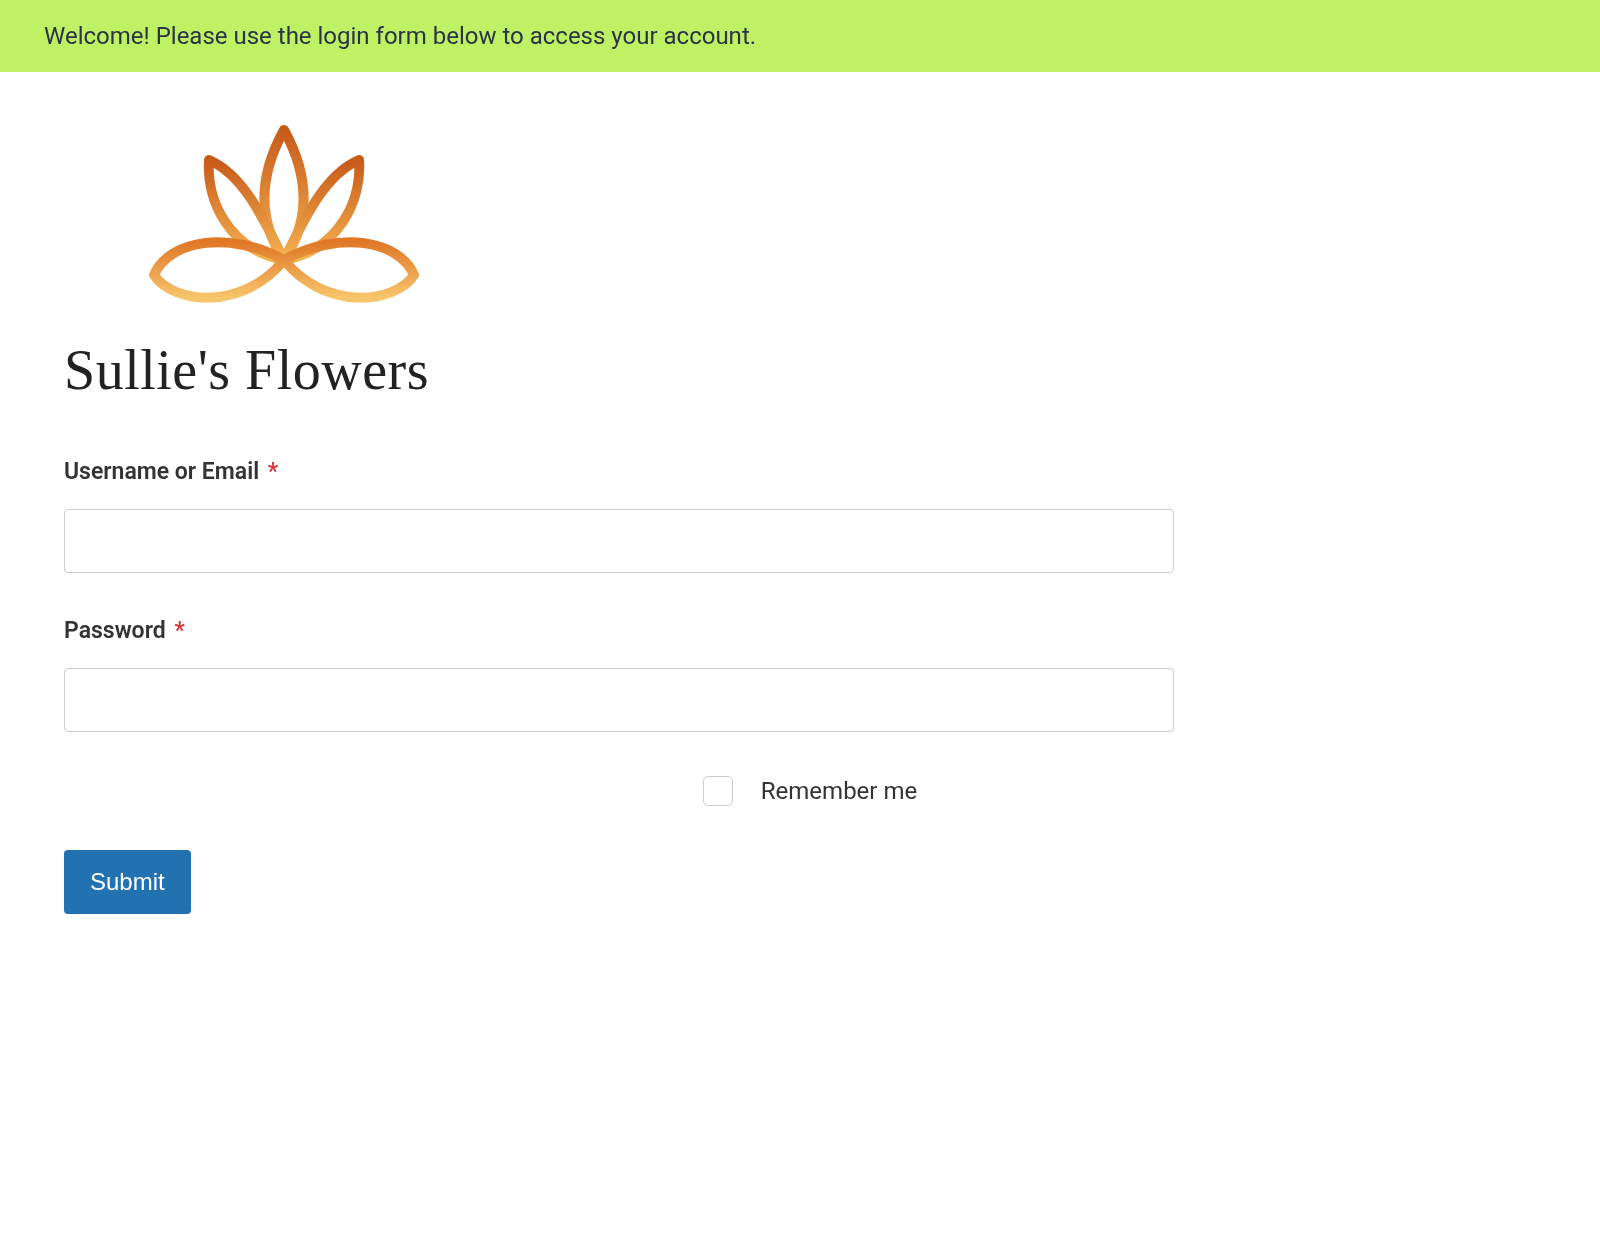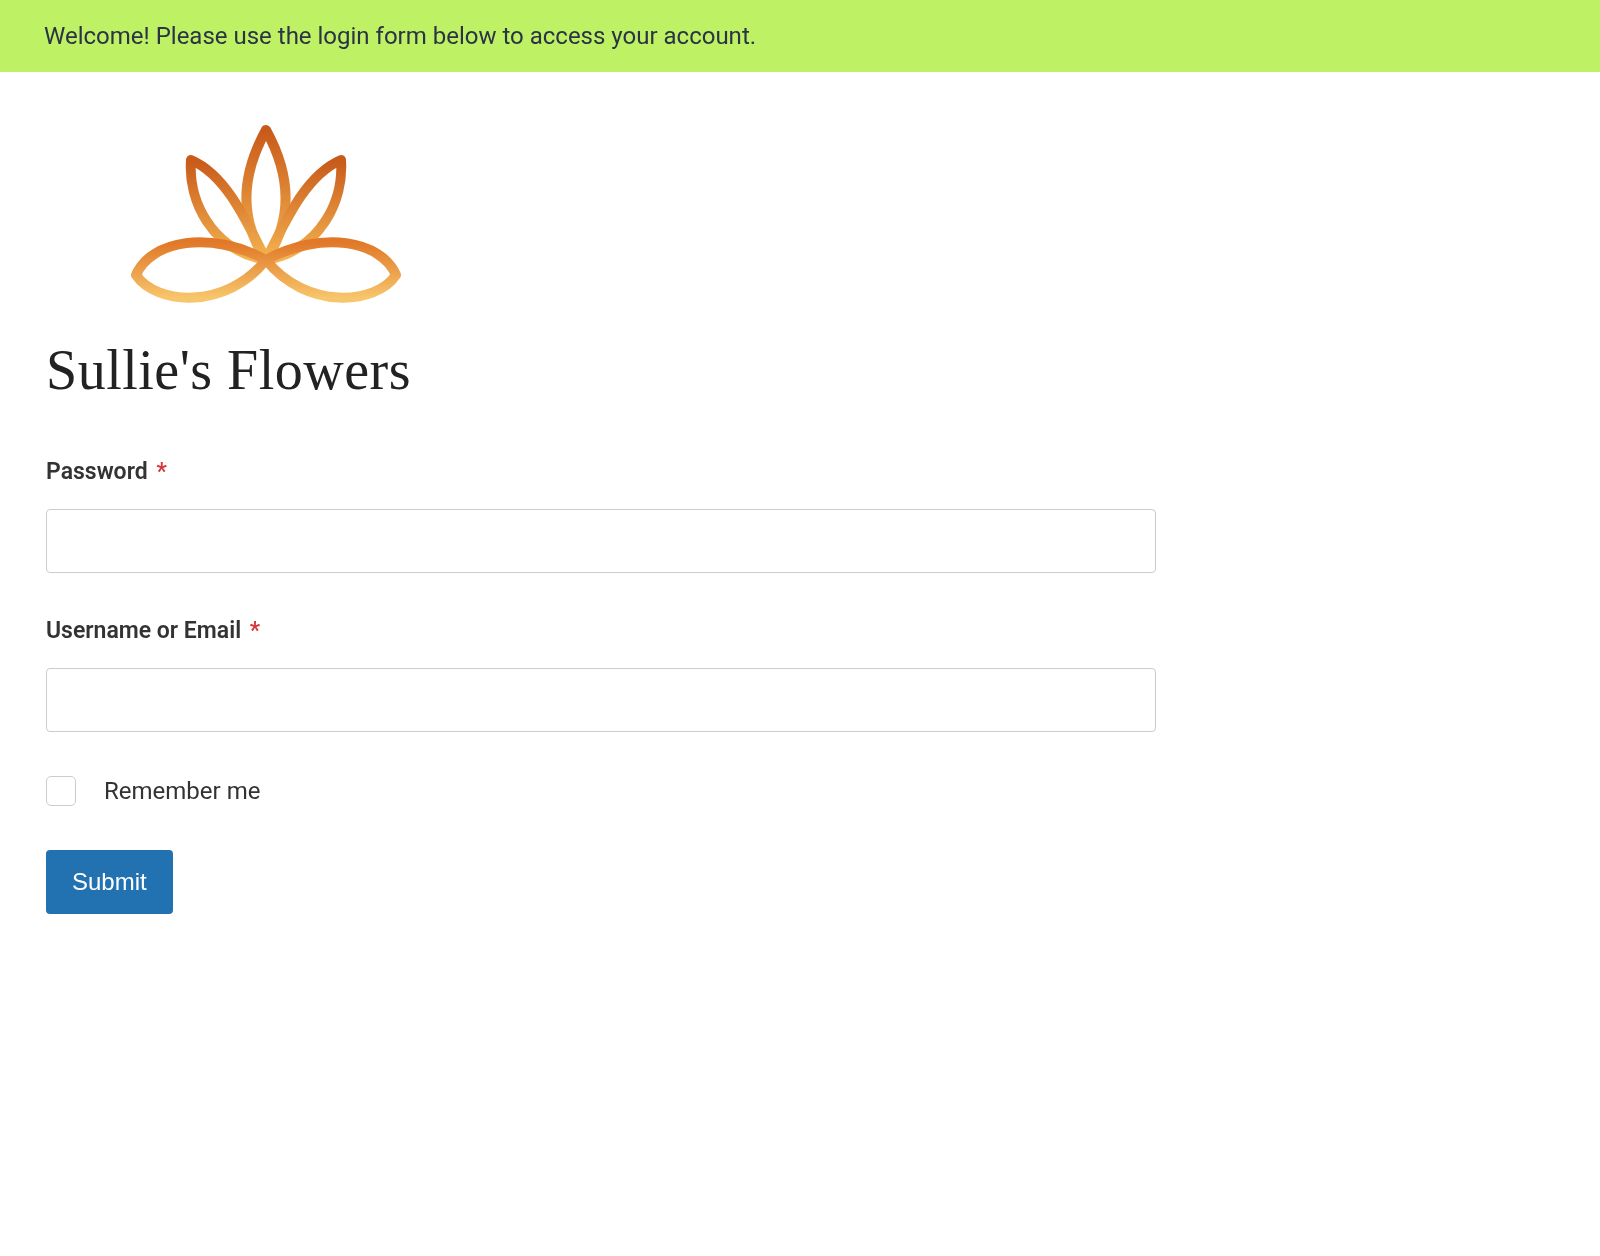--- a/index.html
+++ b/index.html
@@ -12,21 +12,21 @@
       background: #ffffff;
       color: #333;
     }
     .banner {
       background: #bef264;
       padding: 22px 44px;
       color: #2c3345;
       font-size: 24px;
     }
     .content {
-      padding: 48px 44px 60px 46px;
+      padding: 48px 44px 60px 64px;
     }
     .logo-wrap {
       margin-bottom: 18px;
       padding-left: 70px;
     }
     .logo-wrap svg {
       display: block;
     }
     .brand {
       font-family: Georgia, "Times New Roman", serif;
@@ -57,20 +57,21 @@
       border: 1px solid #cccccc;
       border-radius: 4px;
       background: #ffffff;
       font-size: 20px;
       padding: 0 14px;
     }
     .remember-wrap {
       display: flex;
       align-items: center;
       margin-bottom: 44px;
+      justify-content: center;
     }
     .checkbox {
       width: 30px;
       height: 30px;
       border: 1px solid #cccccc;
       border-radius: 5px;
       background: #ffffff;
       cursor: pointer;
       appearance: none;
       -webkit-appearance: none;
@@ -128,32 +129,32 @@
       <path d="M150 140 C 95 110, 35 120, 20 155 C 40 185, 110 190, 150 140 Z" fill="none" stroke="url(#leafGrad)" stroke-width="10" stroke-linejoin="round"></path>
 
       <path d="M150 140 C 205 110, 265 120, 280 155 C 260 185, 190 190, 150 140 Z" fill="none" stroke="url(#leafGrad)" stroke-width="10" stroke-linejoin="round"></path>
     </svg>
   </div>
 
   <h1 class="brand">Sullie's Flowers</h1>
 
   <div class="field">
     <label class="field-label">
+      <span>Username or Email</span>
+      <span class="req">*</span>
+    </label>
+    <input type="text" class="input" value="" style="">
+  </div>
+
+  <div class="field">
+    <label class="field-label">
       <span>Password</span>
       <span class="req">*</span>
     </label>
     <input type="password" class="input" value="" style="">
-  </div>
-
-  <div class="field">
-    <label class="field-label">
-      <span>Username or Email</span>
-      <span class="req">*</span>
-    </label>
-    <input type="text" class="input" value="" style="">
   </div>
 
   <div class="remember-wrap">
     <input type="checkbox" class="checkbox" id="rem" style="">
     <label for="rem" class="remember-label">Remember me</label>
   </div>
 
   <button class="submit-btn">Submit</button>
 
 </div>

